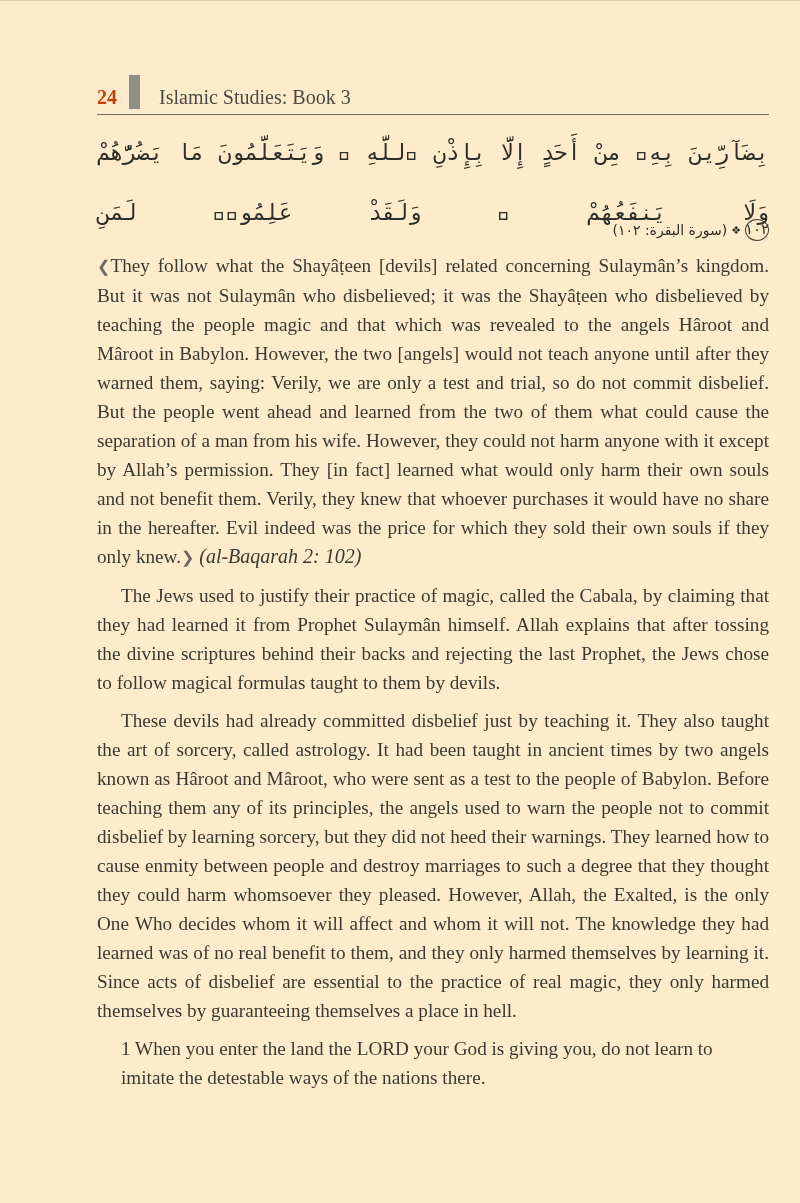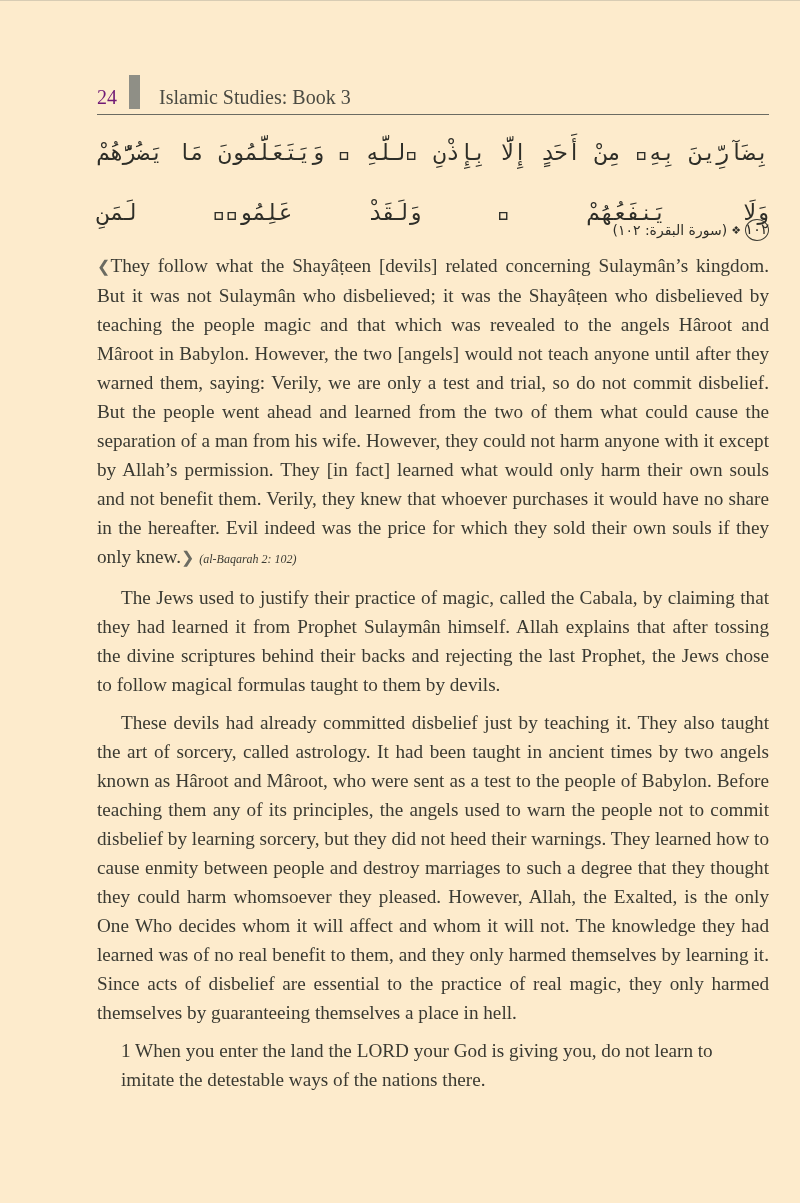--- a/index.html
+++ b/index.html
@@ -28,21 +28,22 @@
     top: 74px;
     left: 0;
     width: 672px;
     height: 40px;
   }
   .page-number {
     position: absolute;
     left: 0;
     top: 11px;
     font-size: 20px;
-    color: #701a75;
+    color: #c2410c;
+    font-weight: bold;
   }
   .header-block {
     position: absolute;
     left: 32px;
     top: 0;
     width: 11px;
     height: 34px;
     background: #8f8f86;
   }
   .book-title {
@@ -117,21 +118,21 @@
     margin: 0 0 9px 0;
   }
   .body-text p.indent {
     text-indent: 24px;
   }
   .body-text p.quote {
     margin-bottom: 9px;
   }
   .ref {
     font-style: italic;
-    font-size: 12px;
+    font-size: 20px;
   }
   .bracket {
     font-size: 16px;
     color: #6b6b62;
   }
   .block-quote {
     padding-left: 24px;
     text-align: left;
   }
 </style>

